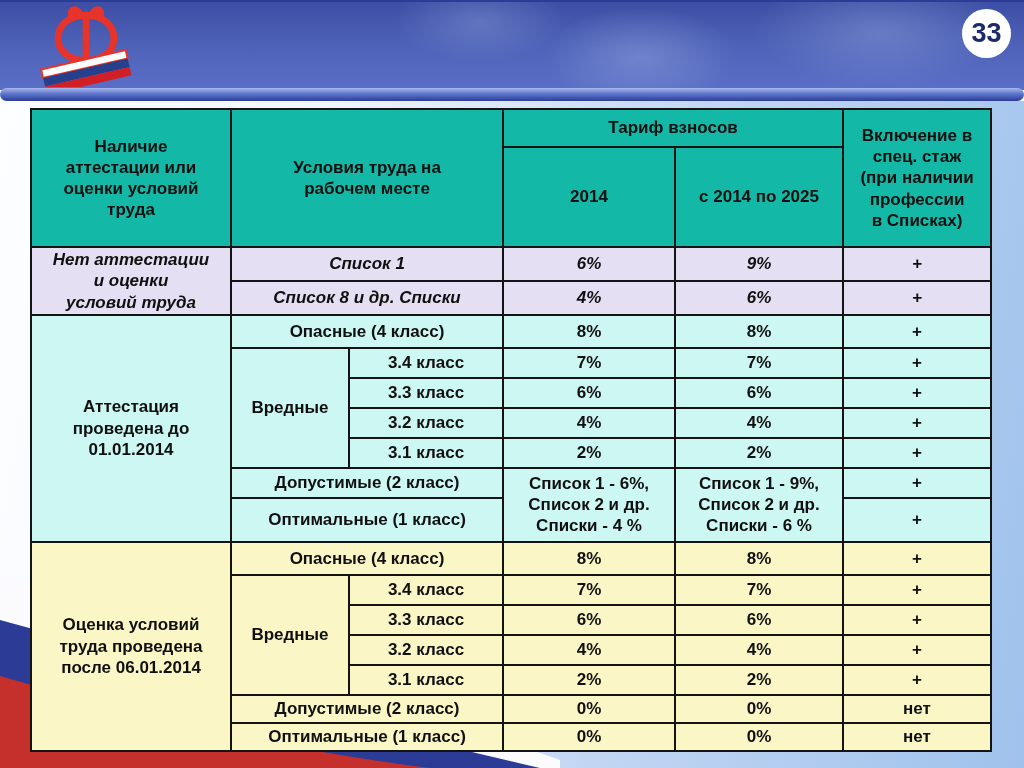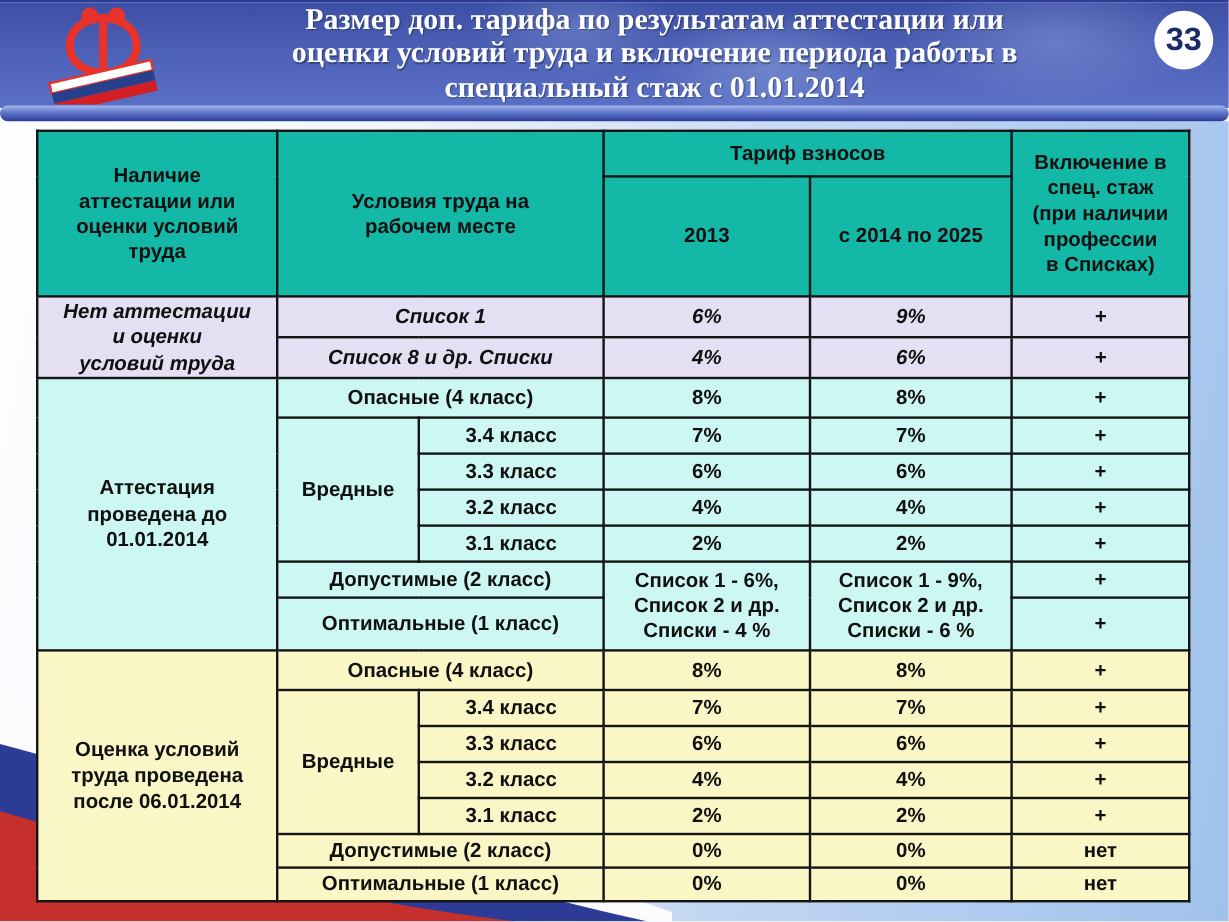--- a/index.html
+++ b/index.html
@@ -93,25 +93,20 @@
       <path d="M41 15 C36 6 46 3 48 11"></path>
       <path d="M69 15 C74 6 64 3 62 11"></path>
     </g>
     <g transform="rotate(-13 55 70)">
       <rect x="10" y="58" width="90" height="9" fill="#FFFFFF" stroke="#E8332A" stroke-width="2"></rect>
       <rect x="10" y="67" width="90" height="9" fill="#27408B"></rect>
       <rect x="10" y="76" width="90" height="9" fill="#D21F26"></rect>
     </g>
   </svg>
 
-  <div class="title">
-    <span>Размер доп. тарифа по результатам аттестации или</span>
-    <span>оценки условий труда и включение периода работы в</span>
-    <span>специальный стаж с 01.01.2014</span>
-  </div>
 
   <div class="slide-number">
     <span>33</span>
   </div>
 
   <table class="tbl">
     <colgroup>
       <col style="width:200px">
         <col style="width:118px">
         <col style="width:154px">
@@ -128,21 +123,21 @@
         <th rowspan="2" colspan="2">Условия труда на
 рабочем месте</th>
         <th colspan="2">Тариф взносов</th>
         <th rowspan="2">Включение в
 спец. стаж
 (при наличии
 профессии
 в Списках)</th>
       </tr>
       <tr class="h2">
-        <th>2013</th>
+        <th>2014</th>
         <th>с 2014 по 2025</th>
       </tr>
     </thead>
     <tbody>
 
       <tr class="sec0 r32">
         <td rowspan="2">Нет аттестации
 и оценки
 условий труда</td>
         <td colspan="2">Список 1</td>

